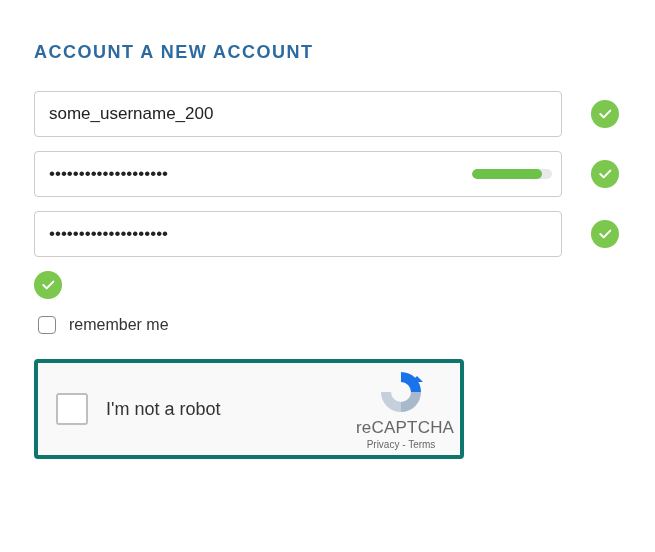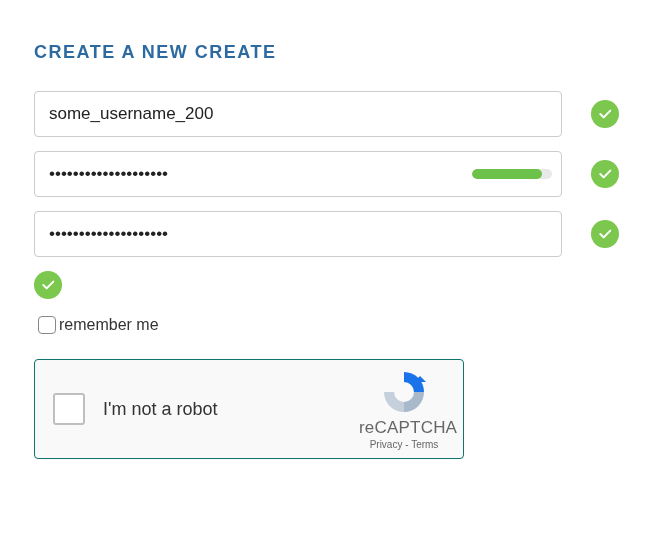--- a/index.html
+++ b/index.html
@@ -62,39 +62,40 @@
     background: #7cc74d;
     display: flex;
     align-items: center;
     justify-content: center;
     flex: 0 0 28px;
   }
   .check svg { width: 16px; height: 16px; }
   .remember {
     display: flex;
     align-items: center;
+    gap: 10px;
     margin-top: 4px;
     margin-bottom: 22px;
   }
   .remember input[type="checkbox"] {
     width: 18px;
     height: 18px;
     appearance: none;
     border: 1.5px solid #888;
     border-radius: 4px;
     cursor: pointer;
   }
   .remember-label {
     font-size: 16px;
     color: #333;
   }
   .recaptcha {
     width: 430px;
     height: 100px;
-    border: 1px solid #0f766e;
+    border: 4px solid #0f766e;
     border-radius: 4px;
     background: #f9f9f9;
     display: flex;
     align-items: center;
     padding: 0 14px 0 18px;
     box-shadow: 0 0 2px rgba(0,0,0,0.05);
   }
   .recaptcha-box {
     width: 32px;
     height: 32px;
@@ -127,21 +128,21 @@
   }
   .recaptcha-links {
     font-size: 10px;
     color: #666;
   }
   .recaptcha-links span { cursor: pointer; }
 </style>
 </head>
 <body>
 
-<div class="title">CREATE A NEW CREATE</div>
+<div class="title">ACCOUNT A NEW ACCOUNT</div>
 
 <div class="row">
   <div class="field">
     <input type="text" value="some_username_200" style="">
   </div>
   <div class="check">
     <svg viewBox="0 0 24 24">
         <path d="M5 12l5 5L20 7" fill="none" stroke="#fff" stroke-width="3" stroke-linecap="round" stroke-linejoin="round"></path>
       </svg>
   </div>

